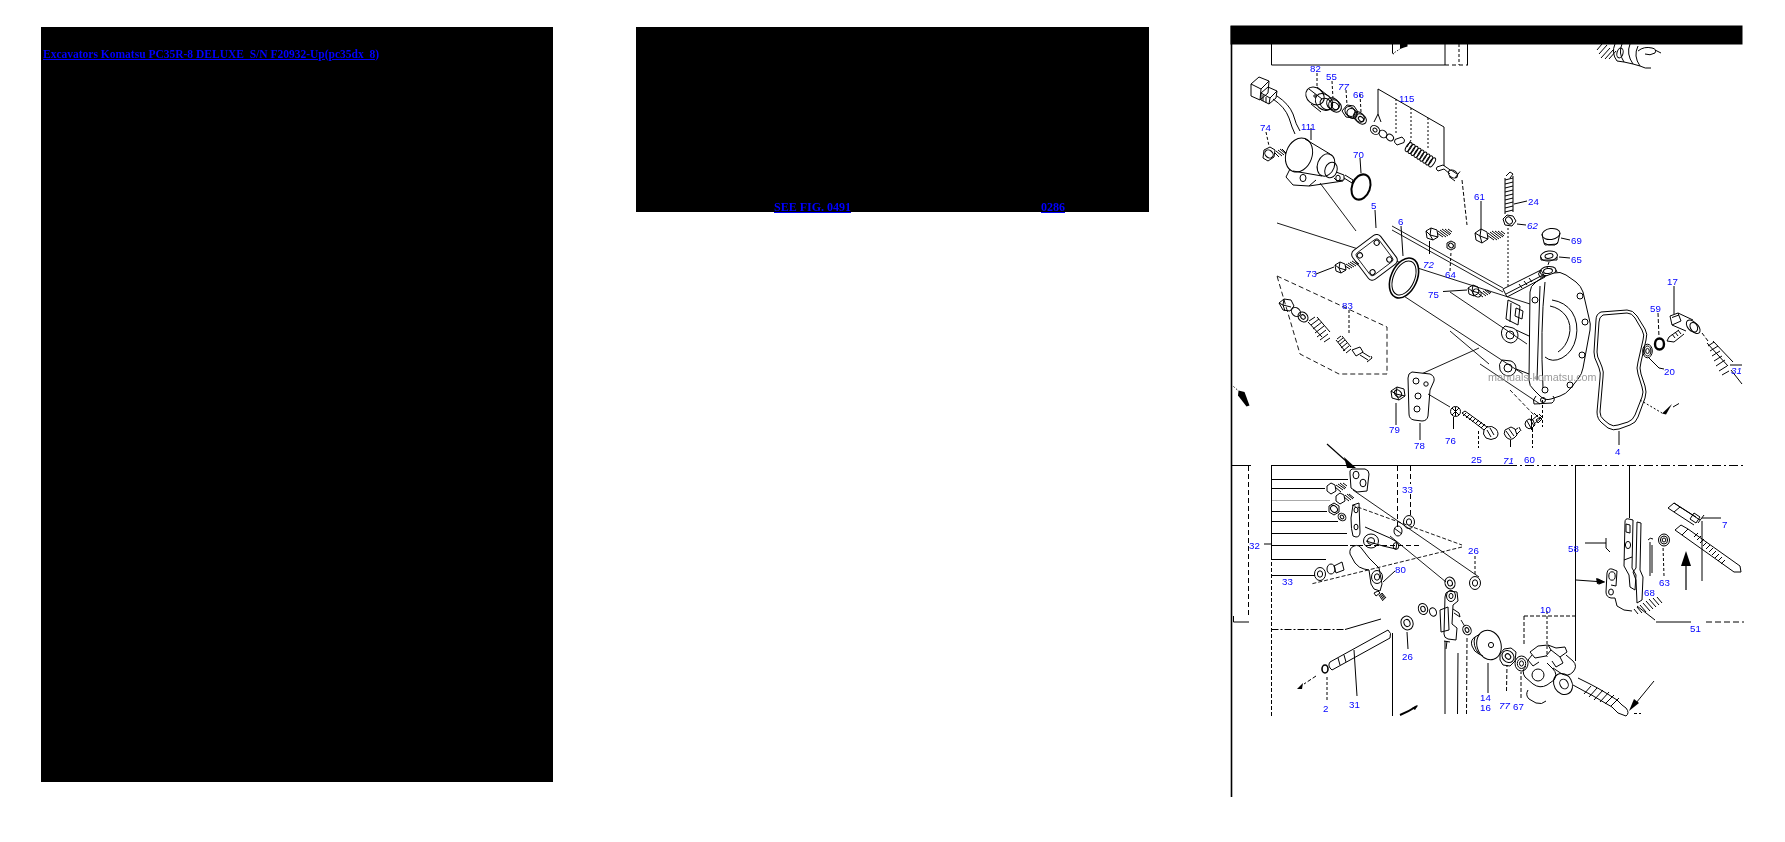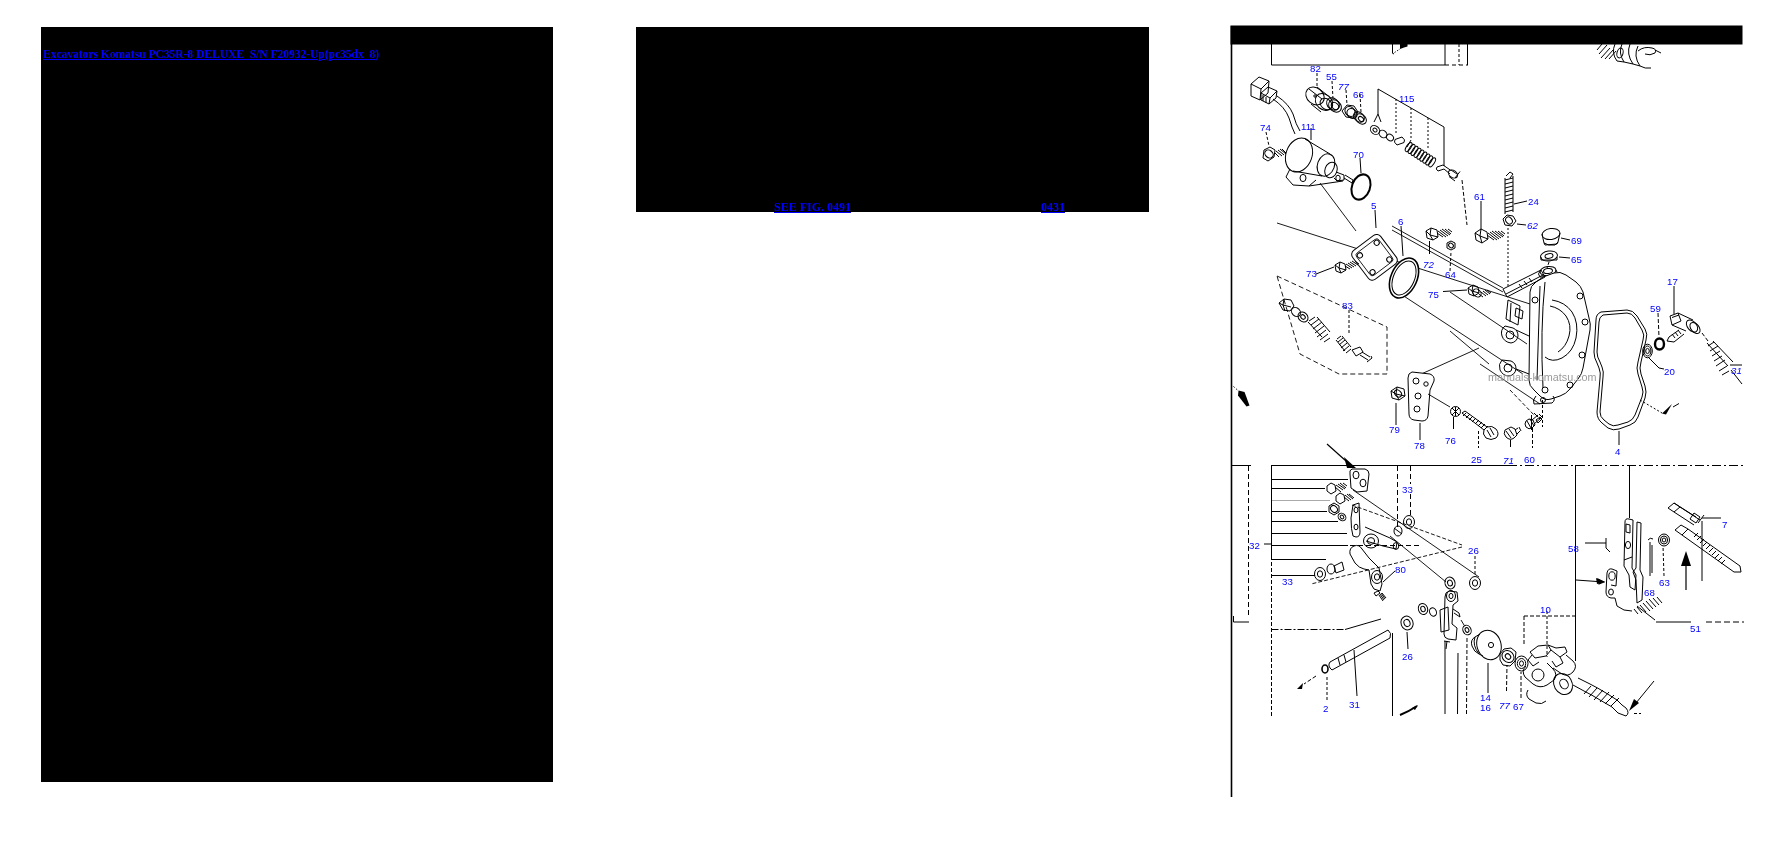--- a/index.html
+++ b/index.html
@@ -9,21 +9,21 @@
   svg{position:absolute;left:1200px;top:0;}
   svg text{font-family:"Liberation Sans", sans-serif;font-size:9.7px;fill:#0000FF;}
   svg .it{font-style:italic;}
 </style>
 </head>
 <body>
 <div class="blk" style="left:41px;top:27px;width:512px;height:755px;"></div>
 <div class="blk" style="left:636px;top:27px;width:513px;height:185px;"></div>
 <span class="lnk" style="left:43px;top:47.5px;font-size:11.5px;">Excavators Komatsu PC35R-8 DELUXE&nbsp; S/N F20932-Up(pc35dx_8)</span>
 <span class="lnk" style="left:774px;top:200px;">SEE FIG. 0491</span>
-<span class="lnk" style="left:1041px;top:200px;">0431</span>
+<span class="lnk" style="left:1041px;top:200px;">0286</span>
 <svg width="585" height="842" viewBox="1200 0 585 842">
 <g fill="none" stroke="#000" stroke-width="1">
 
   <line x1="1231.5" y1="26" x2="1231.5" y2="797" stroke-width="1.6"></line>
   <rect x="1231" y="26" width="511" height="18" fill="#000"></rect>
   <line x1="1231" y1="465.5" x2="1251" y2="465.5"></line>
   <line x1="1271" y1="465.5" x2="1508" y2="465.5"></line>
   <line x1="1508" y1="465.5" x2="1744" y2="465.5" stroke-dasharray="9 3 2 3"></line>
   <line x1="1271.5" y1="44" x2="1271.5" y2="65"></line>
   <line x1="1271.5" y1="65" x2="1445" y2="65"></line>

